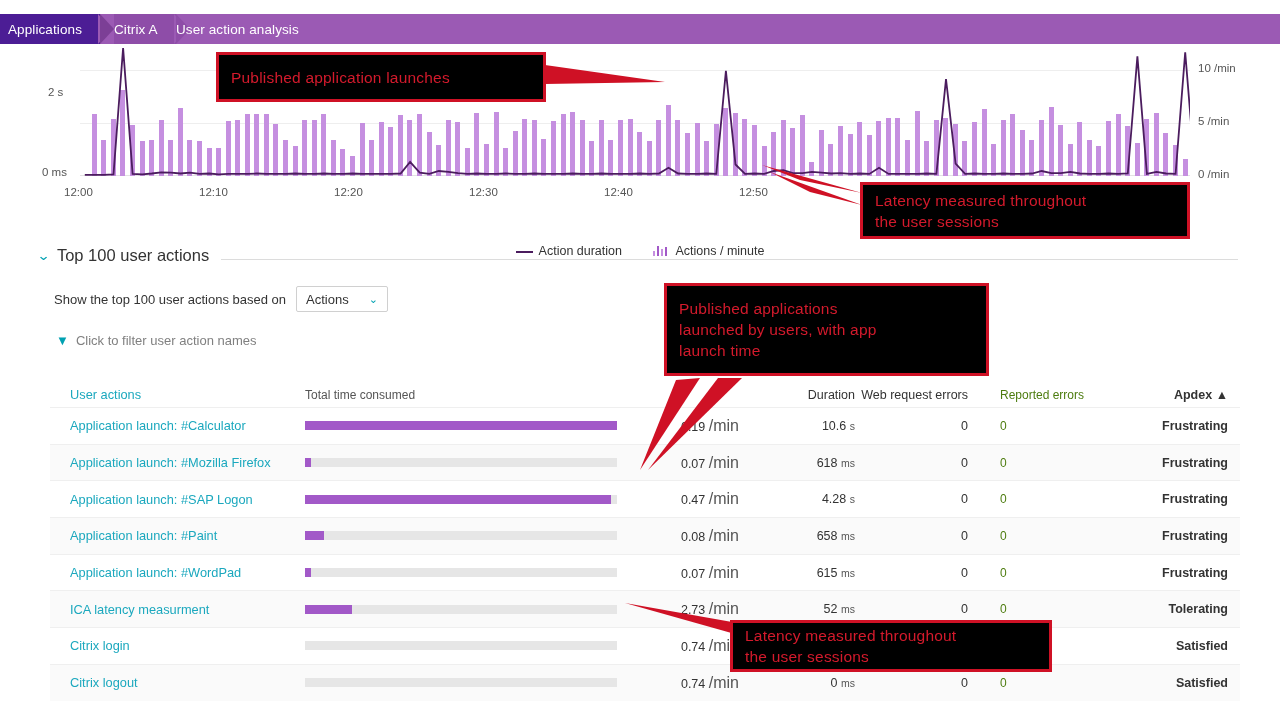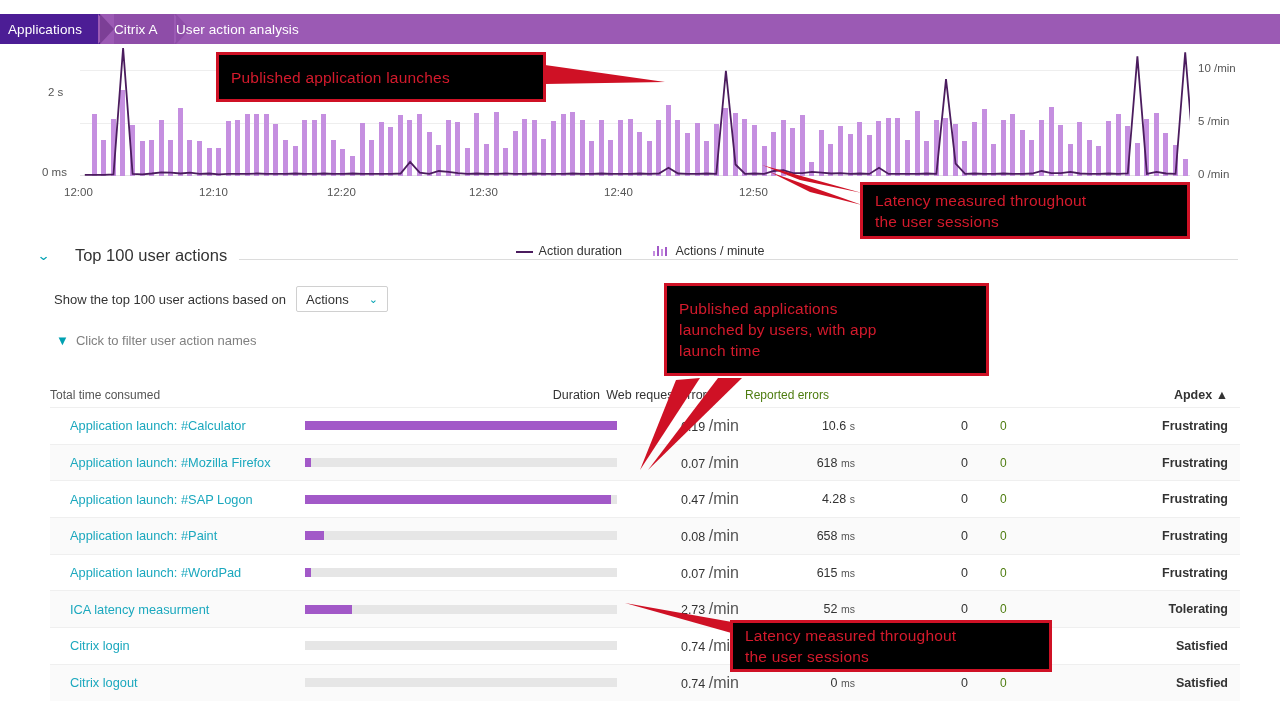--- a/index.html
+++ b/index.html
@@ -46,21 +46,21 @@
   svg.line-svg{position:absolute;left:0;top:0;}
 
   .legend{position:absolute;left:0;top:200px;width:1280px;text-align:center;font-size:12.5px;color:#333;}
   .legend span.item{margin:0 14px;display:inline-block;}
   .leg-line{display:inline-block;width:17px;height:2px;background:#4b1c5e;vertical-align:middle;margin-right:6px;}
   .leg-bars{display:inline-block;vertical-align:middle;margin-right:6px;}
 
   
   .section-head{position:absolute;left:38px;top:246px;display:flex;align-items:center;width:1200px;}
   .caret{color:#00a1b2;font-size:13px;margin-right:8px;transform:scaleX(1.25);}
-  .section-title{font-size:16.5px;color:#333;white-space:nowrap;margin-left:18px;}
+  .section-title{font-size:16.5px;color:#333;white-space:nowrap;}
   .hr-after{flex:1;height:1px;background:#dcdcdc;margin-left:12px;margin-top:8px;}
 
   .controls{position:absolute;left:54px;top:286px;display:flex;align-items:center;}
   .ctrl-label{font-size:13px;color:#333;margin-right:10px;}
   .select{
     border:1px solid #d0d0d0;background:#fff;border-radius:2px;
     height:26px;min-width:92px;display:flex;align-items:center;justify-content:space-between;
     padding:0 9px;font-size:13px;color:#333;box-sizing:border-box;
   }
   .select .sc{color:#00a1b2;margin-left:12px;font-size:11px;}
@@ -248,21 +248,21 @@
         </svg>
       </div>
     <div class="yl" id="yl0" style="left: 42px; top: 122px; position: absolute;">0 ms</div>
     <div class="yl" id="yl1" style="left: 48px; top: 41.5px; position: absolute;">2 s</div>
     <div class="yr" id="yr0" style="top: 124px; position: absolute;">0 /min</div>
     <div class="yr" id="yr1" style="top: 71.2px; position: absolute;">5 /min</div>
     <div class="yr" id="yr2" style="top: 18.4px; position: absolute;">10 /min</div>
     <div id="xticks">
         <div class="xl" style="left: 64px; top: 142px;">12:00</div>
         <div class="xl" style="left: 199px; top: 142px;">12:10</div>
-        <div class="xl" style="left: 327px; top: 142px;">12:20</div>
+        <div class="xl" style="left: 334px; top: 142px;">12:20</div>
         <div class="xl" style="left: 469px; top: 142px;">12:30</div>
         <div class="xl" style="left: 604px; top: 142px;">12:40</div>
         <div class="xl" style="left: 739px; top: 142px;">12:50</div>
         <div class="xl" style="left: 874px; top: 142px;">13:00</div>
         <div class="xl" style="left: 1009px; top: 142px;">13:10</div>
         <div class="xl" style="left: 1144px; top: 142px;">13:20</div>
       </div>
 
     <div class="legend">
       <span class="item"><span class="leg-line"></span><span>Action duration</span></span>
@@ -292,20 +292,21 @@
     </div>
   </div>
 
   <div class="filter-row">
     <span class="funnel">▼</span>
     <span class="filter-text">Click to filter user action names</span>
   </div>
 
   <div class="table">
     <div class="thead">
+      <div class="c-name th">User actions</div>
       <div class="c-bar th">Total time consumed</div>
       <div class="c-actions th"></div>
       <div class="c-dur th">Duration</div>
       <div class="c-wre th">Web request errors</div>
       <div class="c-re th">Reported errors</div>
       <div class="c-apdex th b"><span>Apdex</span> <span>▲</span></div>
     </div>
     <div id="tbody">
         <div class="row">
           <div class="c-name">Application launch: #Calculator</div>

